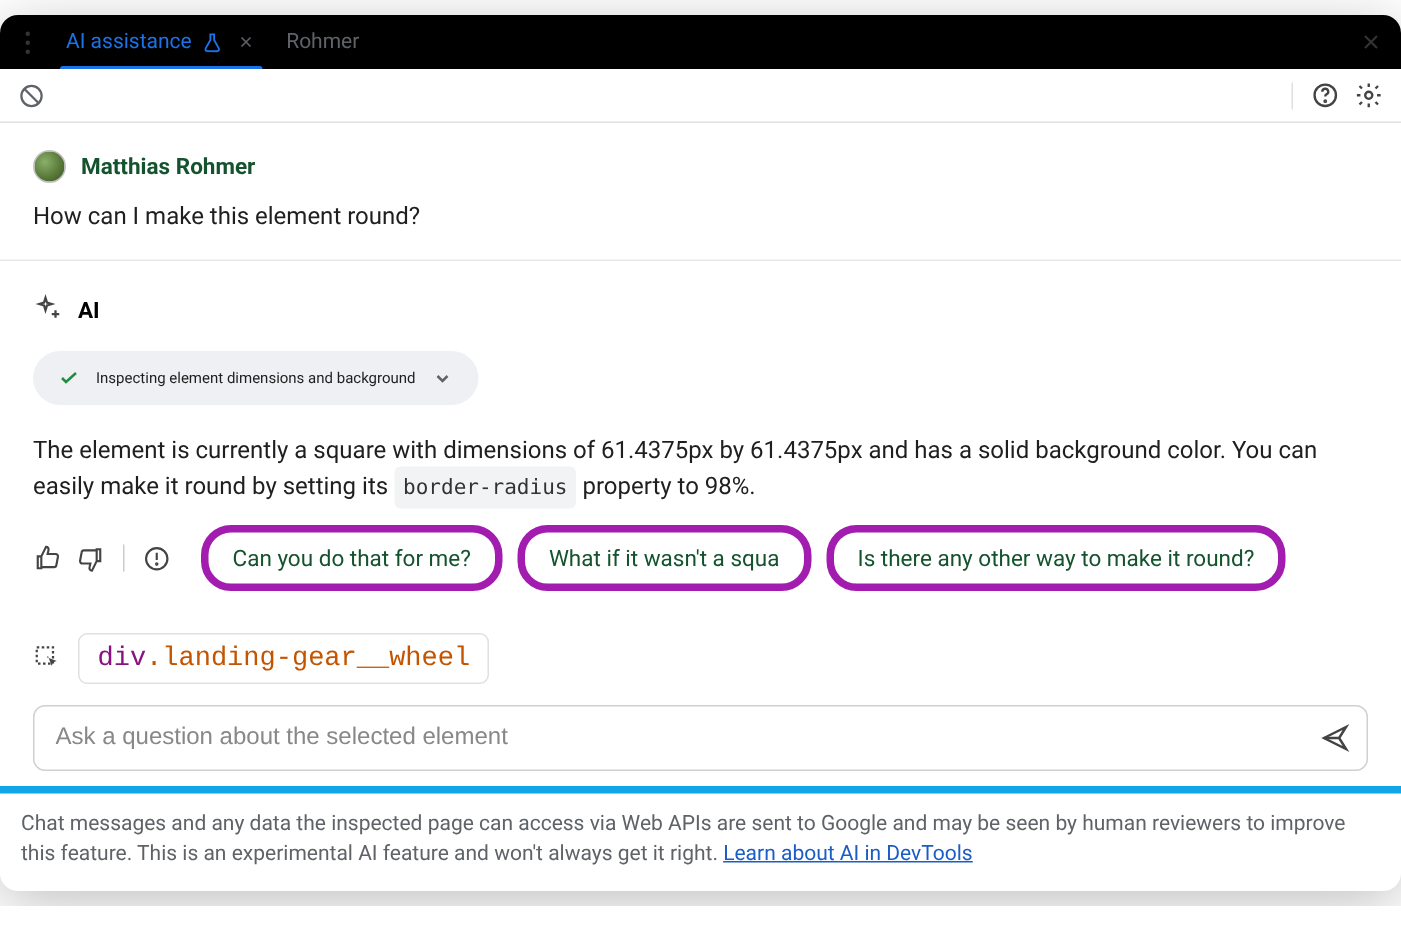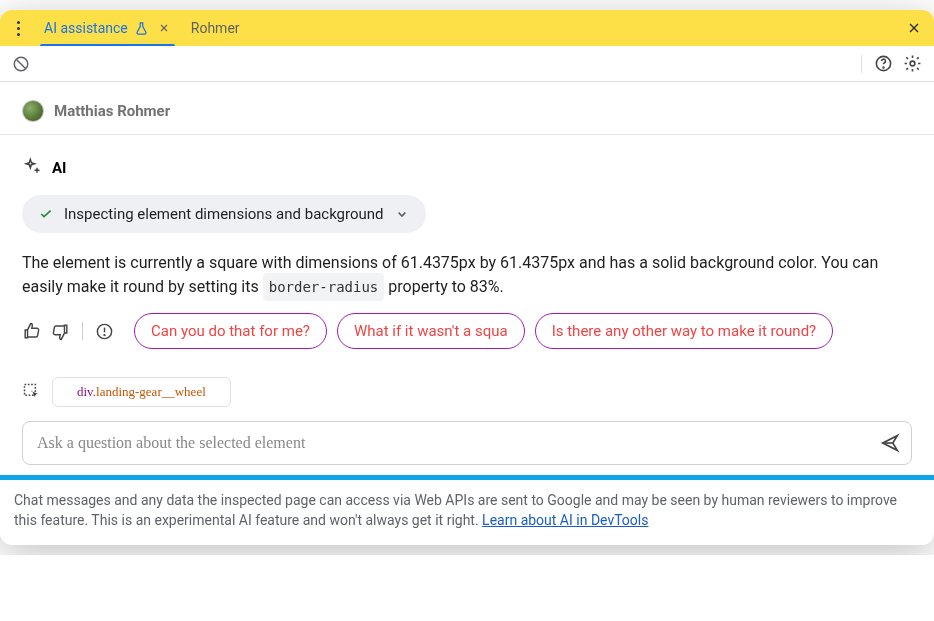--- a/index.html
+++ b/index.html
@@ -1,58 +1,58 @@
 <!DOCTYPE html>
 <html><head>
 <meta charset="utf-8">
 <style>
 * { box-sizing: border-box; margin: 0; padding: 0; }
 body { font-family: -apple-system, BlinkMacSystemFont, "Segoe UI", Roboto, sans-serif; background: #fff; display: flex; justify-content: center; align-items: flex-start; padding: 0; }
 .panel { width: 934px; background: #fff; border-radius: 12px; overflow: hidden; box-shadow: 0 8px 40px rgba(0,0,0,0.25); margin: 10px auto; }
-.tab-bar { display: flex; align-items: center; background: #fde047; height: 36px; padding: 0 8px; position: relative; }
+.tab-bar { display: flex; align-items: center; background: #000000; height: 36px; padding: 0 8px; position: relative; }
 .kebab { width: 20px; display: flex; flex-direction: column; align-items: center; gap: 3px; cursor: pointer; margin-right: 6px; }
 .kebab span { width: 3px; height: 3px; background: #333; border-radius: 50%; }
 .tab { display: flex; align-items: center; gap: 6px; padding: 0 10px; height: 36px; cursor: pointer; color: #5f6368; font-size: 14px; }
 .tab.active { color: #1a73e8; position: relative; }
 .tab.active::after { content: ""; position: absolute; bottom: 0; left: 6px; right: 6px; height: 2px; background: #1a73e8; border-radius: 2px 2px 0 0; }
 .tab-close { width: 14px; height: 14px; display: flex; align-items: center; justify-content: center; cursor: pointer; color: #5f6368; margin-left: 2px; }
 .tab-close svg { width: 12px; height: 12px; }
 .spacer { flex: 1; }
 .panel-x { cursor: pointer; color: #333; display: flex; align-items: center; padding: 4px; }
 .toolbar { display: flex; align-items: center; height: 36px; padding: 0 12px; border-bottom: 1px solid #e0e0e0; gap: 8px; }
 .toolbar .left-icon { color: #5f6368; display:flex; align-items:center; cursor:pointer; }
 .toolbar .right-icons { margin-left: auto; display: flex; gap: 10px; align-items: center; }
 .toolbar .right-icons .sep { width:1px; height:18px; background:#e0e0e0; margin-right:2px; }
 .icon-btn { cursor: pointer; color: #444; display:flex; align-items:center; }
 .conversation { padding: 18px 22px 0 22px; }
 .usr-head { display: flex; align-items: center; gap: 10px; margin-bottom: 12px; }
 .avatar { width: 22px; height: 22px; border-radius: 50%; background: radial-gradient(circle at 35% 35%, #8ab06a 0%, #5a7a3a 55%, #3a5020 100%); border:1px solid #c2c2c2; }
-.usr-name { font-weight: 700; font-size: 15px; color: #737373; }
+.usr-name { font-weight: 700; font-size: 15px; color: #14532d; }
 .usr-msg { font-size: 16px; color: #1f1f1f; margin-bottom: 20px; }
 hr.sep { border: none; border-top: 1px solid #e8e8e8; margin: 0 -22px 22px -22px; }
 .ai-head { display: flex; align-items: flex-end; gap: 10px; margin-bottom: 18px; }
 .ai-icon { width: 20px; height: 20px; color: #444; }
 .ai-label { font-weight: 700; font-size: 15px; }
-.inspect-pill { display: inline-flex; align-items: center; gap: 10px; background: #eef0f4; border-radius: 22px; padding: 10px 16px; font-size: 15px; color: #1f1f1f; margin-bottom: 18px; }
+.inspect-pill { display: inline-flex; align-items: center; gap: 10px; background: #eef0f4; border-radius: 22px; padding: 10px 16px; font-size: 10px; color: #1f1f1f; margin-bottom: 18px; }
 .check { color: #1e8e3e; display:flex; }
 .chev { color: #5f6368; display:flex; }
 .ai-body { font-size: 16px; color: #1f1f1f; line-height: 1.5; margin-bottom: 14px; }
 .ai-body code { font-family: ui-monospace, Menlo, Consolas, monospace; background: #f1f3f4; padding: 6px 6px; border-radius: 4px; font-size: 14px; color:#333; }
 .feedback-row { display: flex; align-items: center; gap: 10px; margin-bottom: 28px; overflow: hidden; }
 .fb-icon { color: #444; cursor: pointer; display:flex; }
 .fb-sep { width: 1px; height: 18px; background: #ccc; margin: 0 2px; }
 .chips { display: flex; gap: 10px; margin-left: 10px; flex: 1; overflow: hidden; }
-.chip { white-space: nowrap; border: 1px solid #a21caf; color: #ef4444; background: #fff; border-radius: 20px; padding: 8px 16px; font-size: 15px; cursor: pointer; }
+.chip { white-space: nowrap; border: 5px solid #a21caf; color: #14532d; background: #fff; border-radius: 20px; padding: 8px 16px; font-size: 15px; cursor: pointer; }
 .element-row { display: flex; align-items: center; gap: 10px; margin-bottom: 14px; }
 .select-icon { color: #444; display:flex; }
-.elem-chip { border: 1px solid #e0e0e0; border-radius: 6px; padding: 6px 24px; font-family: Liberation Serif, serif; font-size: 13px; }
+.elem-chip { border: 1px solid #e0e0e0; border-radius: 6px; padding: 6px 12px; font-family: Liberation Mono, monospace; font-size: 18px; }
 .elem-chip .tag { color: #881280; }
 .elem-chip .cls { color: #c45500; }
 .input-row { display: flex; align-items: center; border: 1px solid #d0d0d0; border-radius: 8px; padding: 0 10px 0 14px; height: 44px; margin-bottom: 10px; }
-.input-row input { flex: 1; border: none; outline: none; font-size: 16px; color: #333; background: transparent; font-family: Liberation Serif, serif; }
+.input-row input { flex: 1; border: none; outline: none; font-size: 16px; color: #333; background: transparent; }
 .input-row input::placeholder { color: #888; }
 .send-icon { color: #444; cursor: pointer; display:flex; }
 .footer { border-top: 5px solid #0ea5e9; padding: 10px 14px 14px; font-size: 14px; color: #5f6368; line-height: 1.45; }
 .footer a { color: #1a5dc7; text-decoration: underline; cursor: pointer; }
 svg { display: block; }
 </style>
 </head>
 <body>
 
 <div class="panel">
@@ -111,20 +111,21 @@
       </div>
     </div>
   </div>
 
   <div class="conversation">
 
     <div class="usr-head">
       <div class="avatar"></div>
       <div class="usr-name">Matthias Rohmer</div>
     </div>
+    <div class="usr-msg">How can I make this element round?</div>
 
     <hr class="sep">
 
     <div class="ai-head">
       <span class="ai-icon">
         <svg width="20" height="20" viewBox="0 0 24 24" fill="none" stroke="#444" stroke-width="1.8">
             <path d="M10 3l1.2 3.8L15 8l-3.8 1.2L10 13l-1.2-3.8L5 8l3.8-1.2L10 3z"></path>
             <path d="M18 13v6M15 16h6"></path>
           </svg>
       </span>
@@ -139,21 +140,21 @@
       </span>
       <span>Inspecting element dimensions and background</span>
       <span class="chev">
         <svg width="16" height="16" viewBox="0 0 24 24" fill="none" stroke="#5f6368" stroke-width="2.5">
             <path d="M7 10l5 5 5-5"></path>
           </svg>
       </span>
     </div>
 
     <div class="ai-body">
-      <span>The element is currently a square with dimensions of 61.4375px by 61.4375px and has a solid background color. You can easily make it round by setting its </span><code>border-radius</code><span> property to 83%.</span>
+      <span>The element is currently a square with dimensions of 61.4375px by 61.4375px and has a solid background color. You can easily make it round by setting its </span><code>border-radius</code><span> property to 98%.</span>
     </div>
 
     <div class="feedback-row">
       <span class="fb-icon">
         <svg width="19" height="19" viewBox="0 0 24 24" fill="none" stroke="#444" stroke-width="1.8">
             <path d="M7 10v10H4V10h3zM7 10l4-8c1.5 0 2.5 1.3 2 3l-.7 3H19a2 2 0 0 1 2 2.3l-1.3 7a2 2 0 0 1-2 1.7H7"></path>
           </svg>
       </span>
       <span class="fb-icon">
         <svg width="19" height="19" viewBox="0 0 24 24" fill="none" stroke="#444" stroke-width="1.8">

